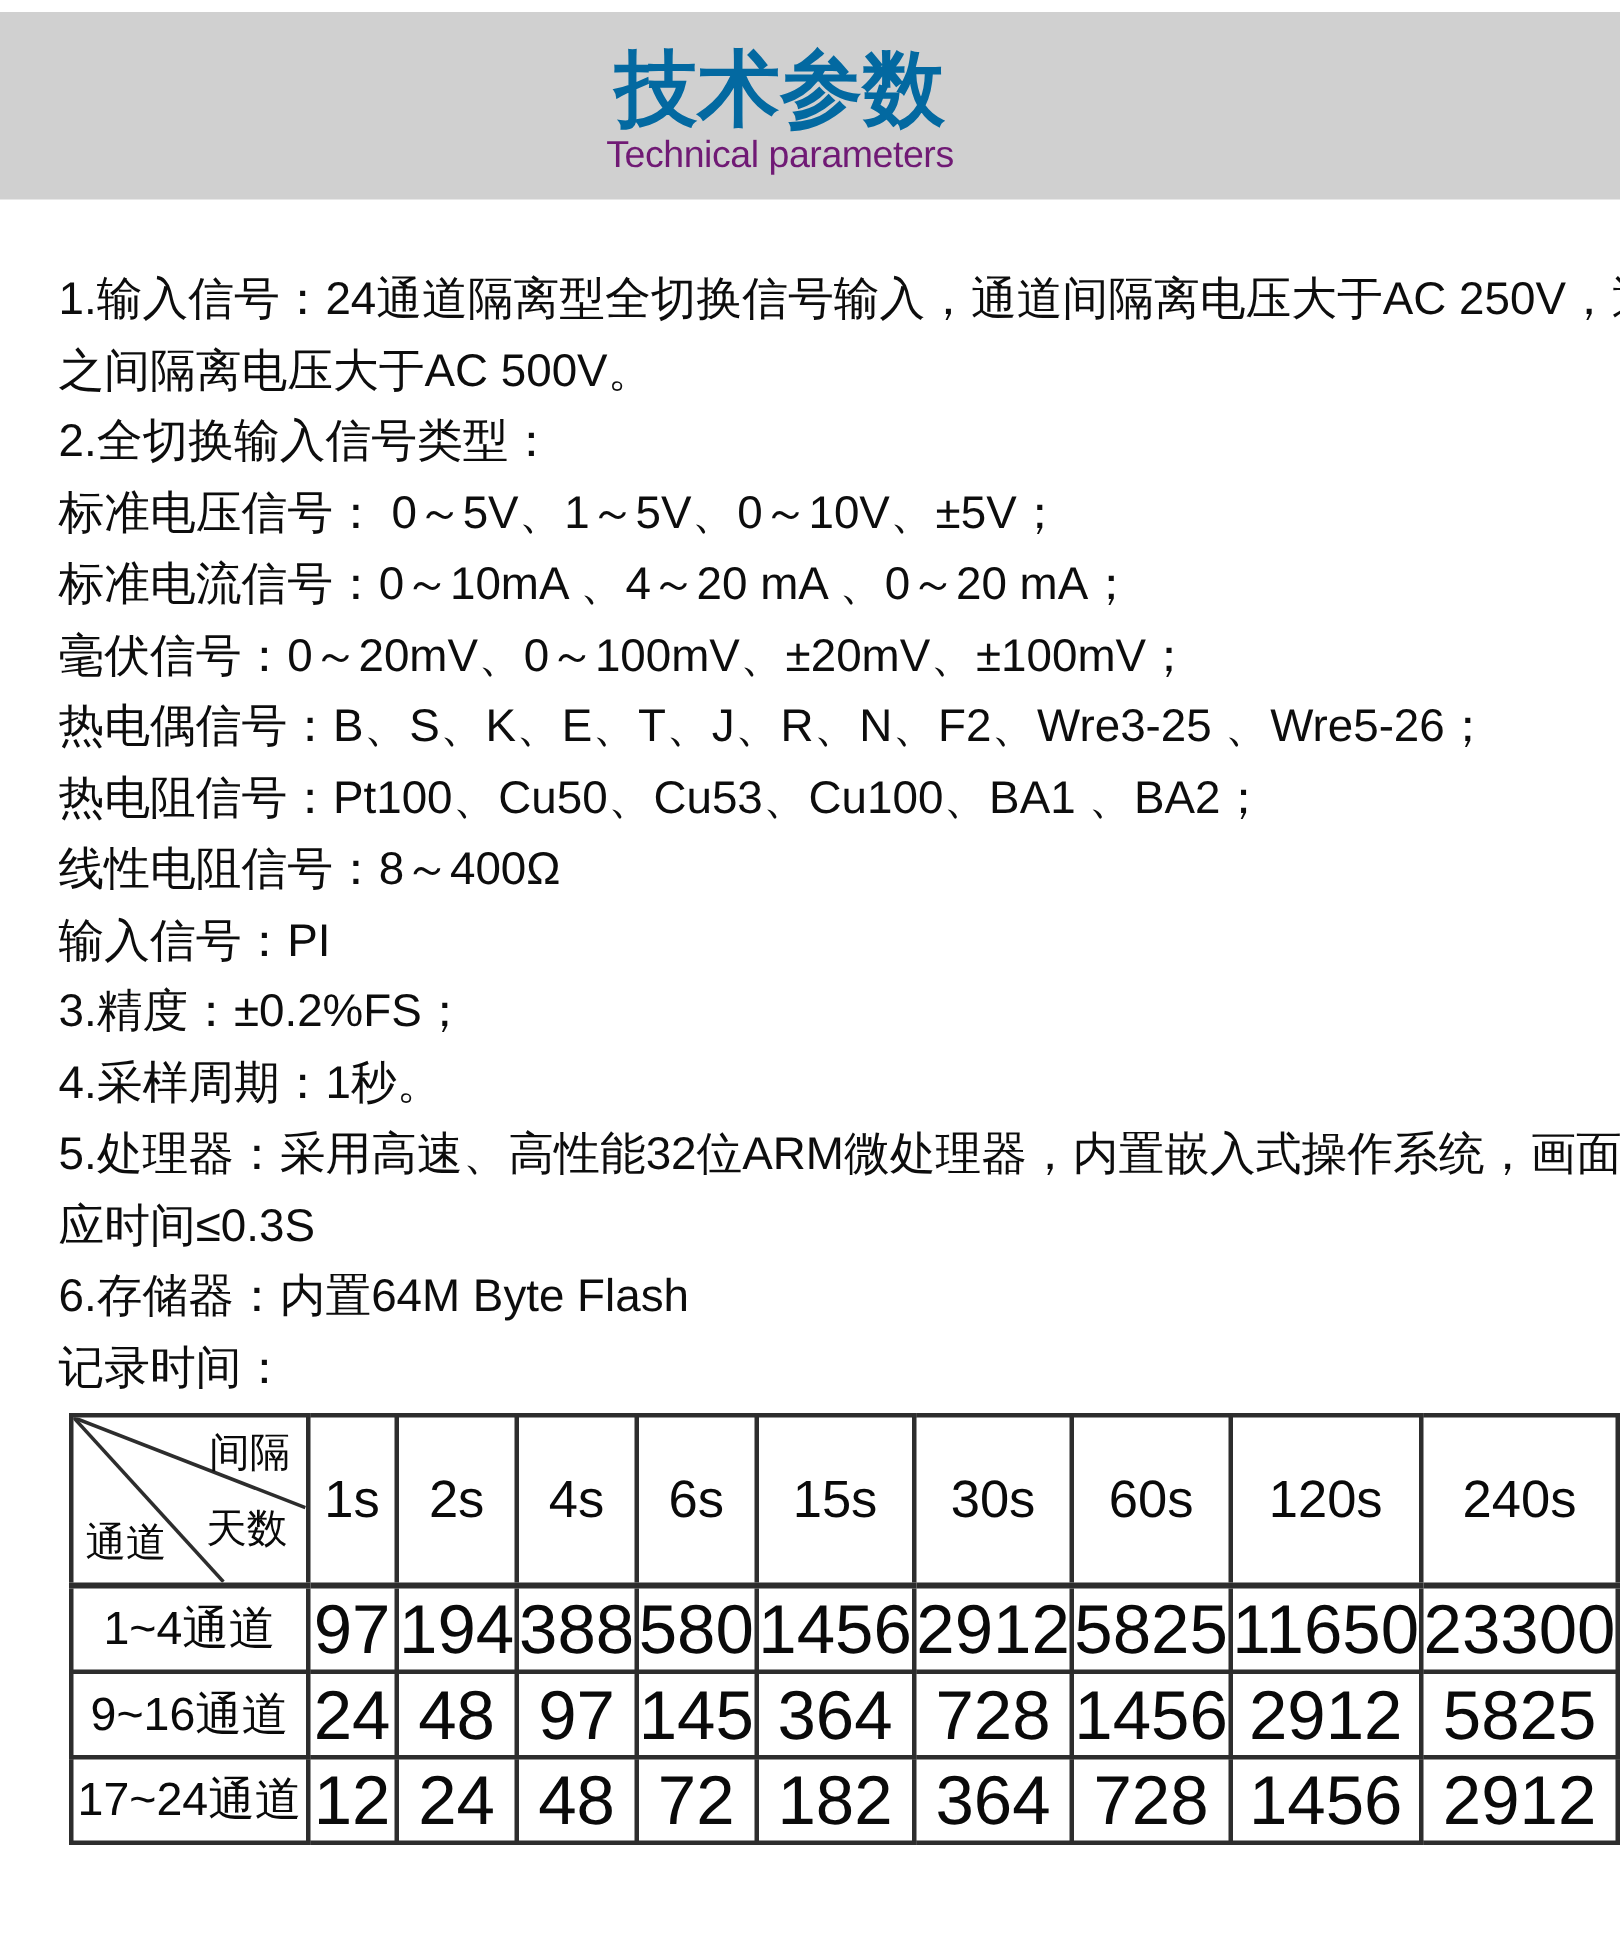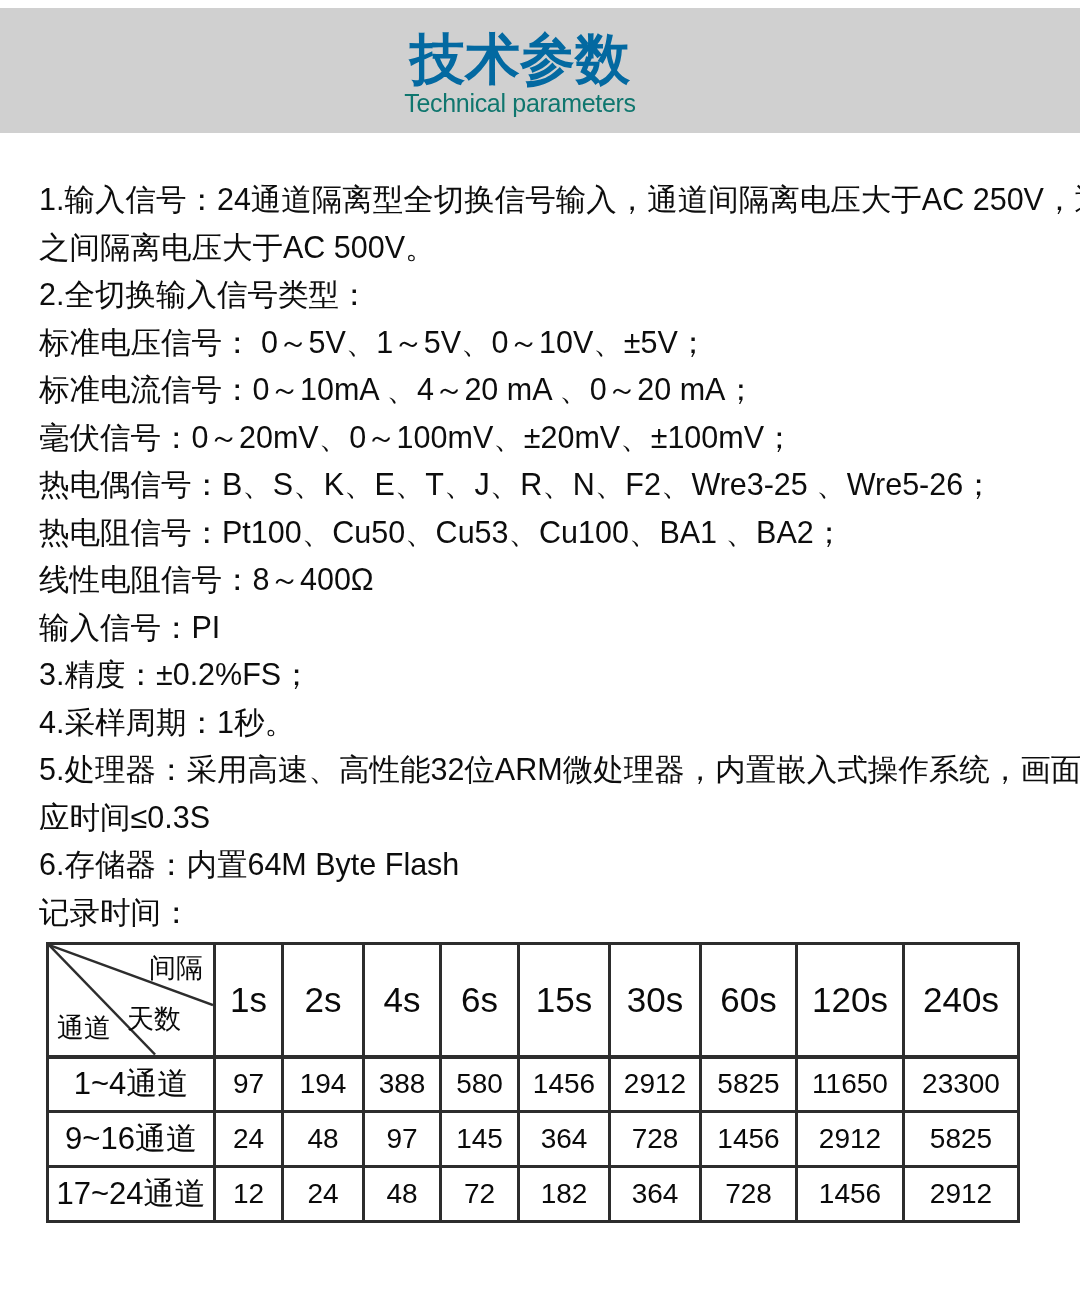--- a/index.html
+++ b/index.html
@@ -7,44 +7,44 @@
   .page {
     position:relative; width:1080px; height:1297px; overflow:hidden;
     background:#ffffff; color:#0d0d0d;
     font-family:"Liberation Sans","DejaVu Sans",sans-serif;
   }
   .banner {
     position:absolute; top:8px; left:0; width:1080px; height:125px;
     text-align:center; padding-right:40px;
   }
   .title { padding-top:24px; font-size:55px; line-height:1.0; font-weight:700; color:#0369a1; }
-  .subtitle { margin-top:2px; font-size:25px; letter-spacing:-0.3px; color:#0f766e; }
+  .subtitle { margin-top:2px; font-size:25px; letter-spacing:-0.3px; color:#701a75; }
 
   .content { position:absolute; left:39px; top:176px; width:1010px; }
   .line { height:47.5px; line-height:47.5px; font-size:30.5px; white-space:nowrap; }
 
   .rec-table {
     position:absolute; left:46px; top:942px;
     border-collapse:collapse; table-layout:fixed;
   }
   .rec-table th, .rec-table td {
     border:3px solid #2d2d2d; padding:0; font-weight:400;
     text-align:center; vertical-align:middle; color:#0a0a0a;
   }
   .rec-table thead th { border-bottom-width:4px; }
   .rec-table thead tr { height:113px; }
   .rec-table tbody tr { height:55px; }
   .ivl { font-size:35px; }
-  .rec-table td { font-size:28px; }
+  .rec-table td { font-size:46px; }
   .rowlbl { font-size:31px; text-align:left; padding-left:8px; white-space:nowrap; }
   .corner { position:relative; }
   .corner svg { position:absolute; left:0; top:0; width:100%; height:100%; display:block; }
   .corner .lbl { position:absolute; font-size:27px; line-height:1.1; }
   .lbl-interval { top:9px; right:10px; }
-  .lbl-days { top:60px; right:32px; }
+  .lbl-days { top:60px; right:12px; }
   .lbl-channel { bottom:11px; left:8px; }
 </style>
 </head>
 <body>
 
 <div class="page">
 
   <header class="banner" id="banner" style="background: rgb(208, 208, 208);">
     <div class="title">技术参数</div>
     <div class="subtitle">Technical parameters</div>

